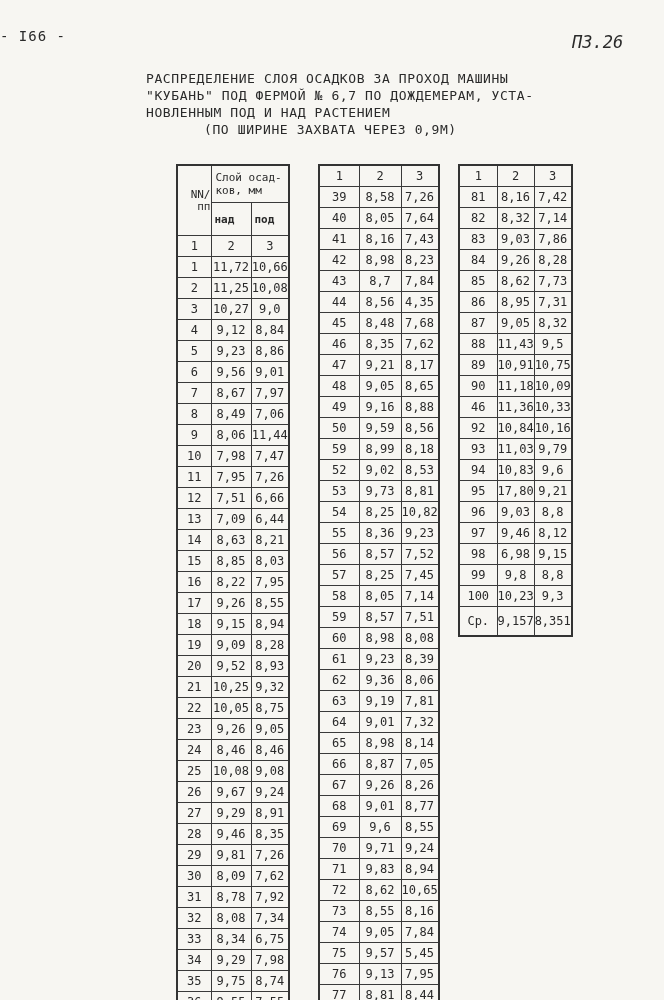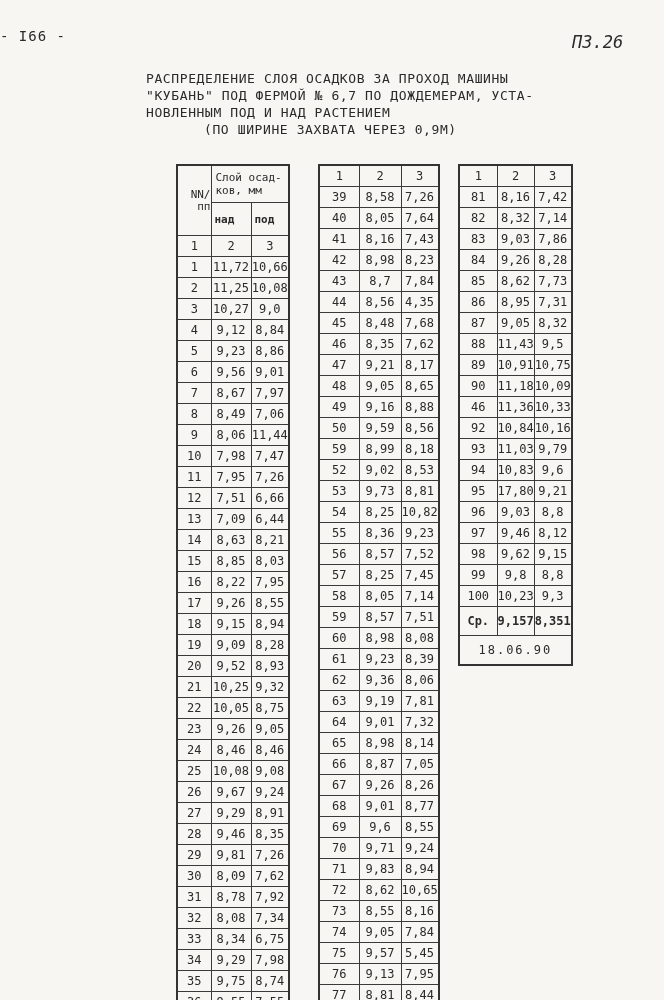--- a/index.html
+++ b/index.html
@@ -49,21 +49,21 @@
   #t1 .hdr-sub { height: 32px; font-size: 11px; text-align: left; padding-left: 3px; font-weight: bold; }
   #t1 .hdr-nn { font-size: 11px; line-height: 12px; text-align: right; padding-left: 2px; vertical-align: middle; }
   #t2 { left: 318px; top: 164px; }
   #t2 col.c1 { width: 40px; }
   #t2 col.c2 { width: 42px; }
   #t2 col.c3 { width: 36px; }
   #t3 { left: 458px; top: 164px; }
   #t3 col.c1 { width: 38px; }
   #t3 col.c2 { width: 36px; }
   #t3 col.c3 { width: 36px; }
-  #t3 .avg-row td { height: 28px; font-weight: bold; }
+  #t3 .avg-row td { height: 28px; }
   #t3 .date-row td { height: 28px; letter-spacing: 2px; }
 </style>
 </head>
 <body>
 
 <div class="page-number">- I66 -</div>
 <div class="sheet-code">П3.26</div>
 
 <div class="title"><span>Распределение слоя осадков за проход машины</span>
 <span>"Кубань" под фермой № 6,7 по дождемерам, уста-</span>
@@ -583,37 +583,34 @@
         <td>9,03</td>
         <td>8,8</td>
       </tr>
       <tr>
         <td>97</td>
         <td>9,46</td>
         <td>8,12</td>
       </tr>
       <tr>
         <td>98</td>
-        <td>9,62</td>
+        <td>6,98</td>
         <td>9,15</td>
       </tr>
       <tr>
         <td>99</td>
         <td>9,8</td>
         <td>8,8</td>
       </tr>
       <tr>
         <td>100</td>
         <td>10,23</td>
         <td>9,3</td>
       </tr>
     </tbody>
   <tfoot>
     <tr class="avg-row">
       <td>Ср.</td>
       <td>9,157</td>
       <td>8,351</td>
     </tr>
-    <tr class="date-row">
-      <td colspan="3">18.06.90</td>
-    </tr>
   </tfoot>
 </table>
 
 </body></html>

